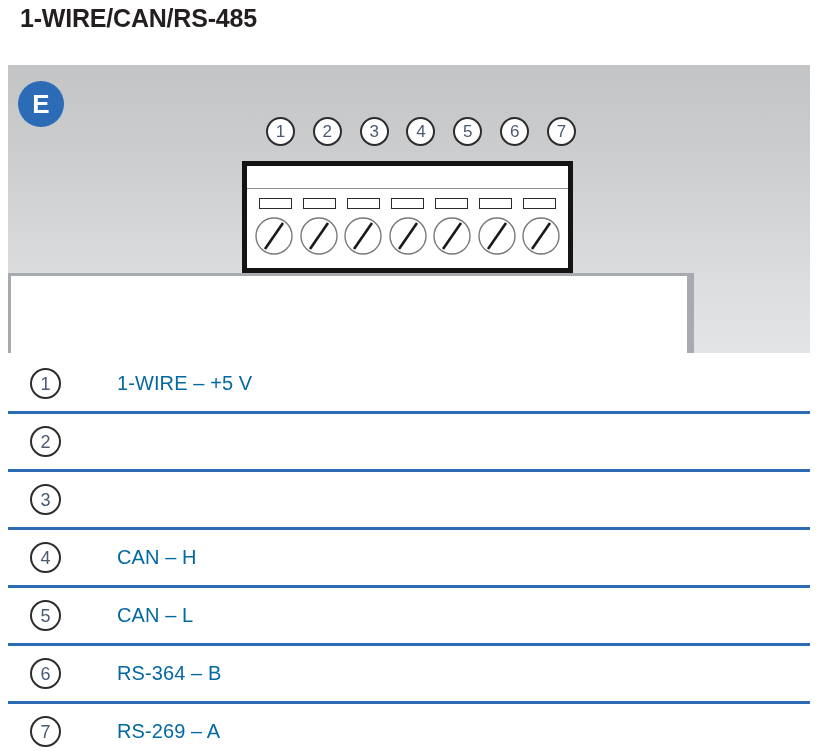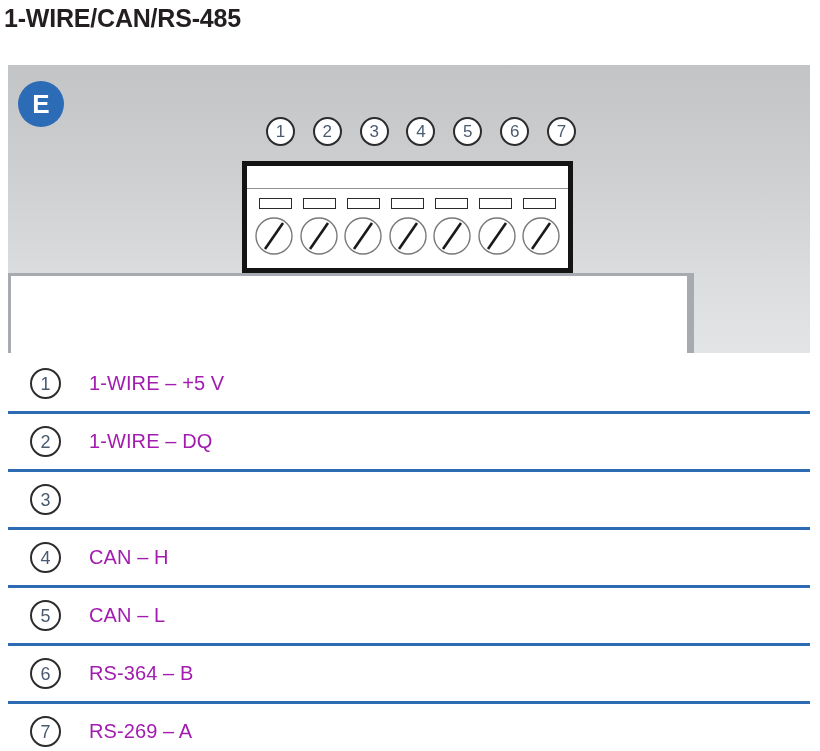--- a/index.html
+++ b/index.html
@@ -12,21 +12,21 @@
     height: 751px;
     position: relative;
     font-family: "Liberation Sans", sans-serif;
     color: #3a3a3a;
     overflow: hidden;
   }
 
   
   .page-title {
     position: absolute;
-    left: 4px;
+    left: 20px;
     top: 4px;
     font-size: 25px;
     font-weight: bold;
     letter-spacing: -0.2px;
     color: #231f20;
     white-space: nowrap;
   }
 
   
   .diagram-panel {
@@ -174,23 +174,23 @@
     background: #ffffff;
     display: flex;
     align-items: center;
     justify-content: center;
     font-size: 18px;
     color: #4a5a72;
     line-height: 1;
     flex: 0 0 auto;
   }
   .pin-label {
-    margin-left: 28px;
+    margin-left: 56px;
     font-size: 20px;
-    color: #a21caf;
+    color: #0369a1;
     white-space: nowrap;
     letter-spacing: 0.1px;
   }
 </style>
 </head>
 <body>
 
 <div class="page-title">1-WIRE/CAN/RS-485</div>
 
 <div class="diagram-panel">
@@ -271,21 +271,20 @@
 
 <div class="pin-table">
 
   <div class="pin-row first">
     <div class="pin-circle">1</div>
     <div class="pin-label">1-WIRE – +5 V</div>
   </div>
 
   <div class="pin-row">
     <div class="pin-circle">2</div>
-    <div class="pin-label">1-WIRE – DQ</div>
   </div>
 
   <div class="pin-row">
     <div class="pin-circle">3</div>
   </div>
 
   <div class="pin-row">
     <div class="pin-circle">4</div>
     <div class="pin-label">CAN – H</div>
   </div>

